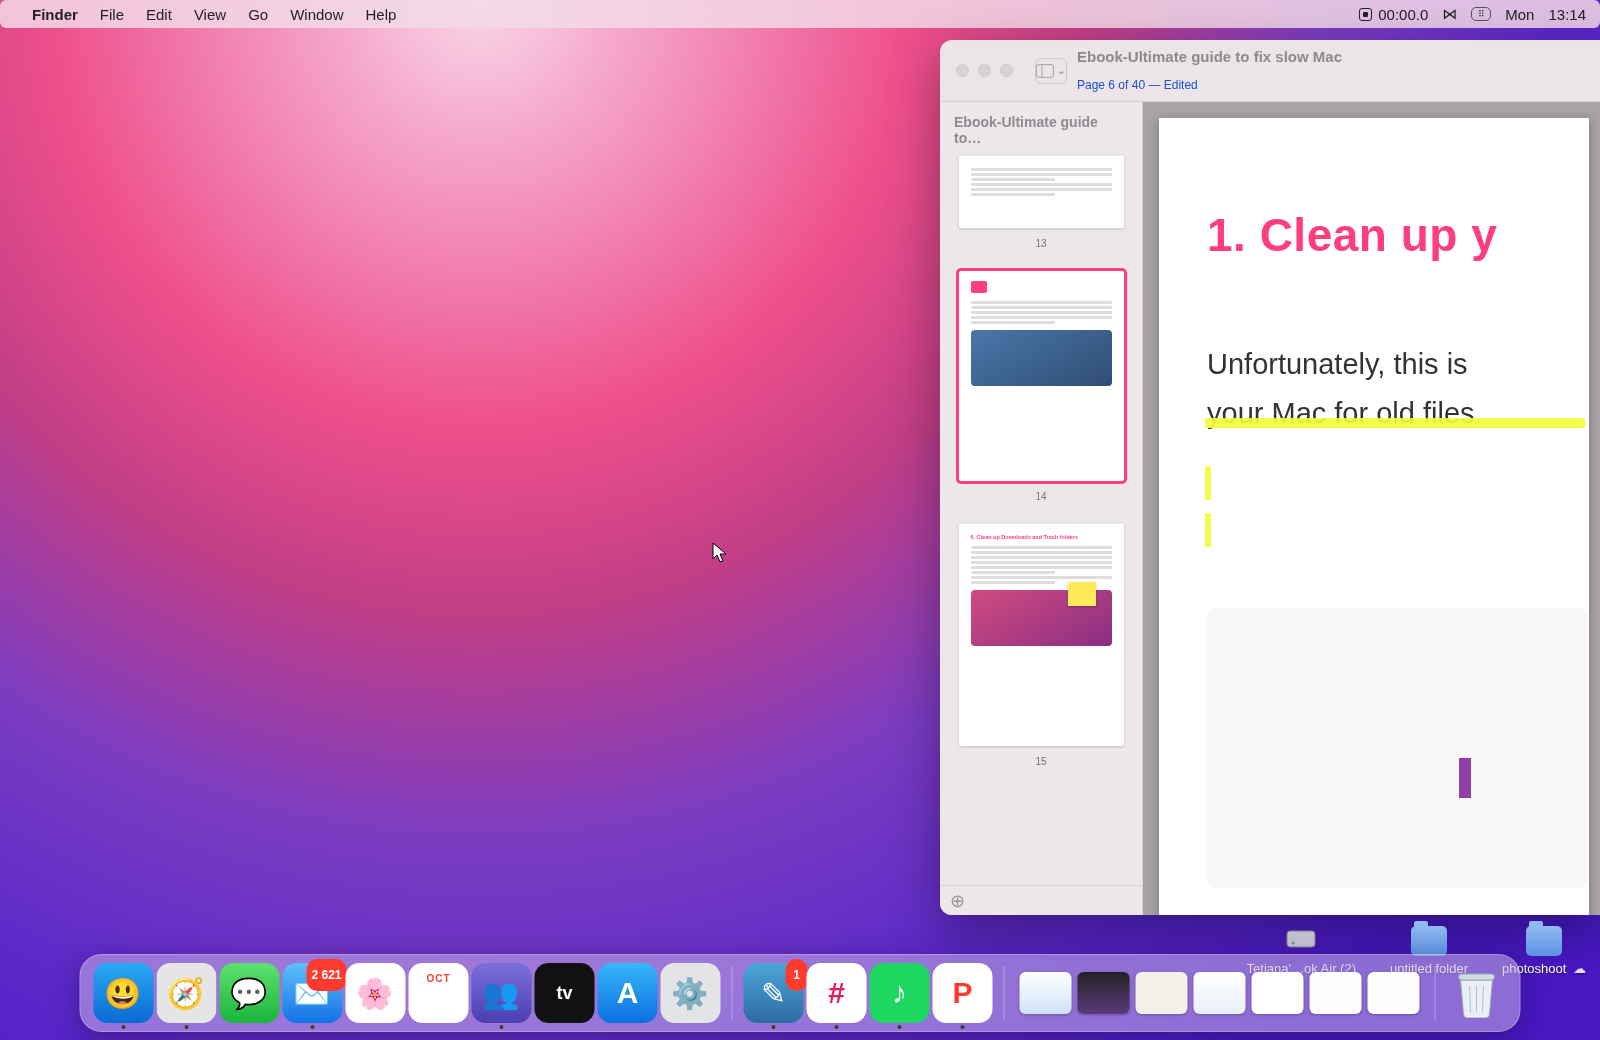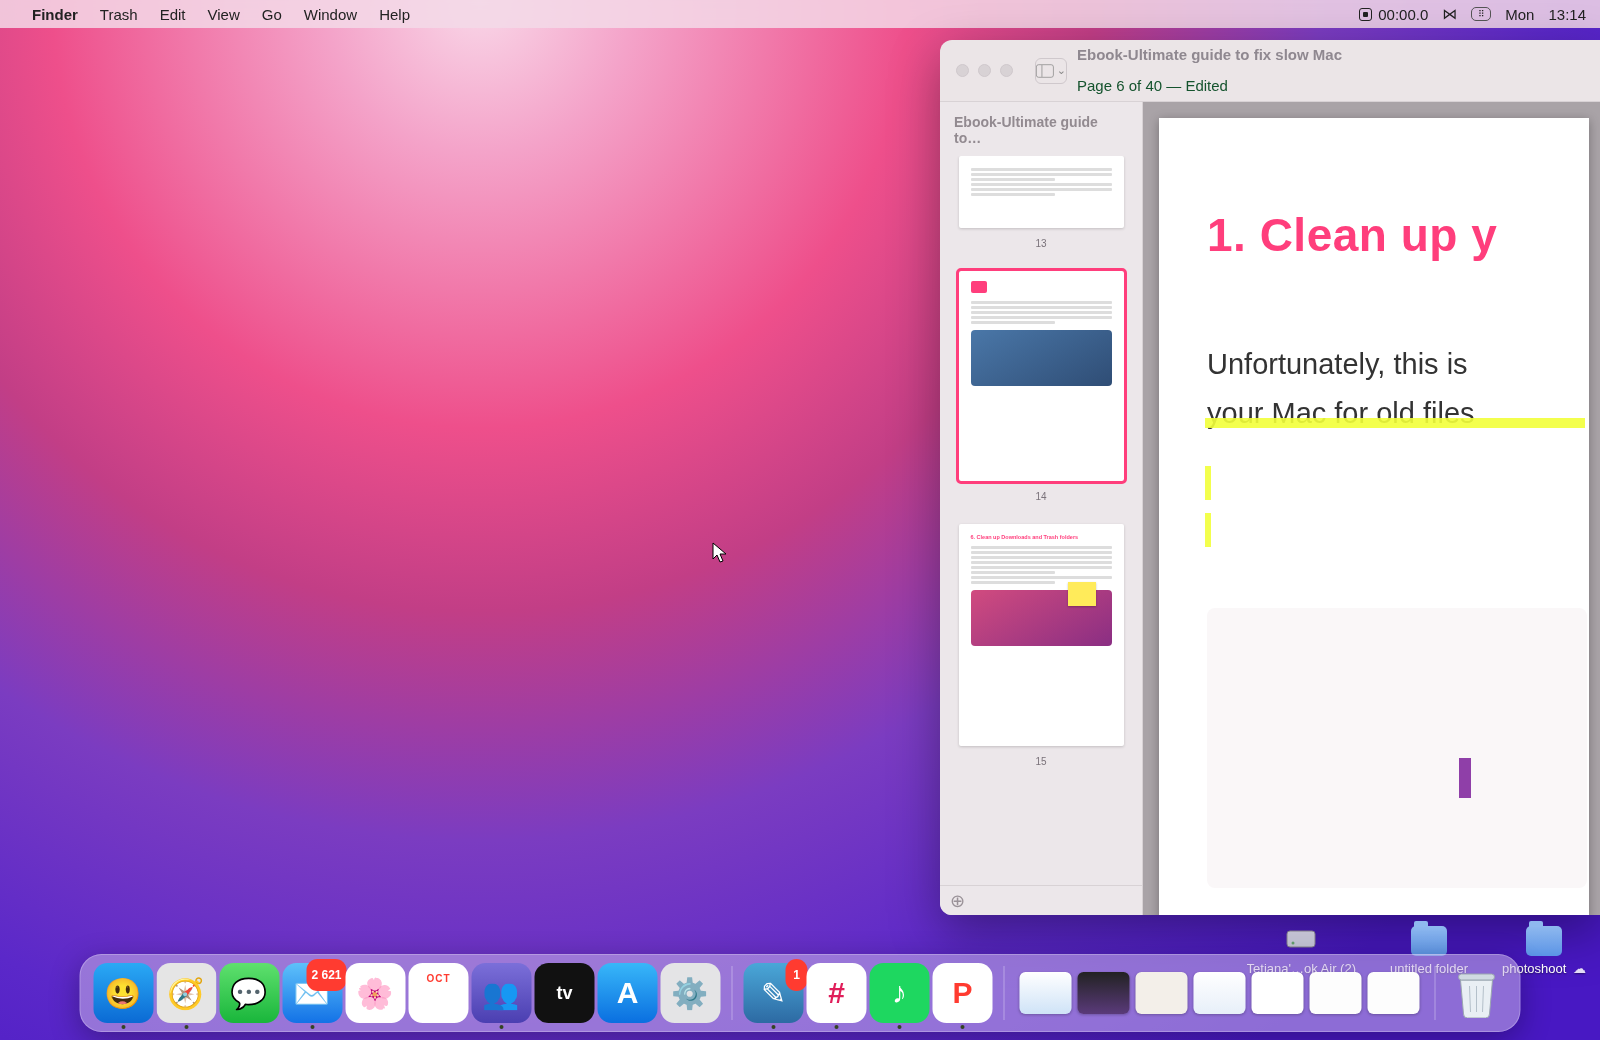--- a/index.html
+++ b/index.html
@@ -7,21 +7,21 @@
   body {
     background:
       radial-gradient(circle at 30% 0%, #f9d7e8 0%, #f4a3c9 10%, #ee4f8b 28%, #c23e86 40%, #7b3cc1 55%, #5b28c9 70%, #4818c3 85%);
   }
 
   
   .menubar {
     position: absolute; top:0; left:0; right:0; height:28px;
     background: rgba(243, 217, 232, 0.85);
     backdrop-filter: blur(10px);
-    display:flex; align-items:center; padding:0 14px; font-size:15px; color:#222;
+    display:flex; align-items:center; padding:0 14px; font-size:15px; color:#222;border-radius:6px;
   }
   .menubar .apple { font-size:17px; margin-right:18px; }
   .menubar .menu-item { margin-right:22px; }
   .menubar .app { font-weight:600; }
   .menubar .right { margin-left:auto; display:flex; align-items:center; gap:14px; }
   .menubar .rec { display:inline-flex; align-items:center; gap:6px; }
   .menubar .rec .dot{display:inline-block;width:13px;height:13px;border:1.5px solid #222;border-radius:3px;position:relative;}
   .menubar .rec .dot::after{content:"";position:absolute;inset:3px;background:#222;border-radius:1px;}
   .menubar .bow{font-size:15px;}
   .menubar .cc{display:inline-flex;width:20px;height:14px;border:1.5px solid #555;border-radius:5px;align-items:center;justify-content:center;font-size:9px;}
@@ -41,21 +41,21 @@
   .titlebar {
     height:62px; display:flex; align-items:center; padding:0 16px;
     border-bottom:1px solid #d8d2d5;
   }
   .traffic { display:flex; gap:9px; margin-right:22px;}
   .traffic span{width:13px;height:13px;border-radius:50%;background:#d8d2d5;border:1px solid #cfc8cc;}
   .tb-sidebar-btn{width:32px;height:26px;border:1px solid #cfc8cc;border-radius:6px;display:flex;align-items:center;justify-content:center;margin-right:10px;color:#888;}
   .tb-sidebar-btn svg{width:18px;height:14px;}
   .tb-titles{display:flex;flex-direction:column;line-height:1.25;gap:12px;}
   .tb-title{font-size:15px;font-weight:600;color:#8f8890;}
-  .tb-sub{font-size:15px;color:#14532d;}
+  .tb-sub{font-size:12px;color:#1d4ed8;}
 
   .preview-body{flex:1;display:flex;min-height:0;}
   .thumb-pane{width:203px;background:#ece7ea;border-right:1px solid #d8d2d5;display:flex;flex-direction:column;}
   .thumb-header{font-size:14px;font-weight:600;color:#928a90;padding:12px 14px 10px;}
   .thumb-scroll{flex:1;overflow:hidden;padding:0 18px;}
   .thumb{width:165px;margin:0 auto 10px;background:#fff;border-radius:2px;box-shadow:0 1px 3px rgba(0,0,0,0.18);}
   .thumb.sel{outline:3px solid #ff3e7c;}
   .thumb .pg-body{padding:10px 12px;font-size:4px;line-height:1.4;color:#666;}
   .thumb .pg-body .h{font-size:5.5px;font-weight:700;color:#ff3e7c;margin-bottom:4px;}
   .thumb .shot{margin-top:6px;height:56px;border-radius:4px;background:linear-gradient(150deg,#4a77a8,#2f4d75);}
@@ -122,21 +122,21 @@
   .ic-slack{background:#fff;}
   .ic-spotify{background:#1ed760;}
   .ic-pdf{background:#fff;}
 </style>
 </head>
 <body>
 
 <div class="menubar">
   <span class="apple"></span>
   <span class="menu-item app">Finder</span>
-  <span class="menu-item">Trash</span>
+  <span class="menu-item">File</span>
   <span class="menu-item">Edit</span>
   <span class="menu-item">View</span>
   <span class="menu-item">Go</span>
   <span class="menu-item">Window</span>
   <span class="menu-item">Help</span>
   <div class="right">
     <span class="rec">
       <span class="dot"></span>
       <span>00:00.0</span>
     </span>

